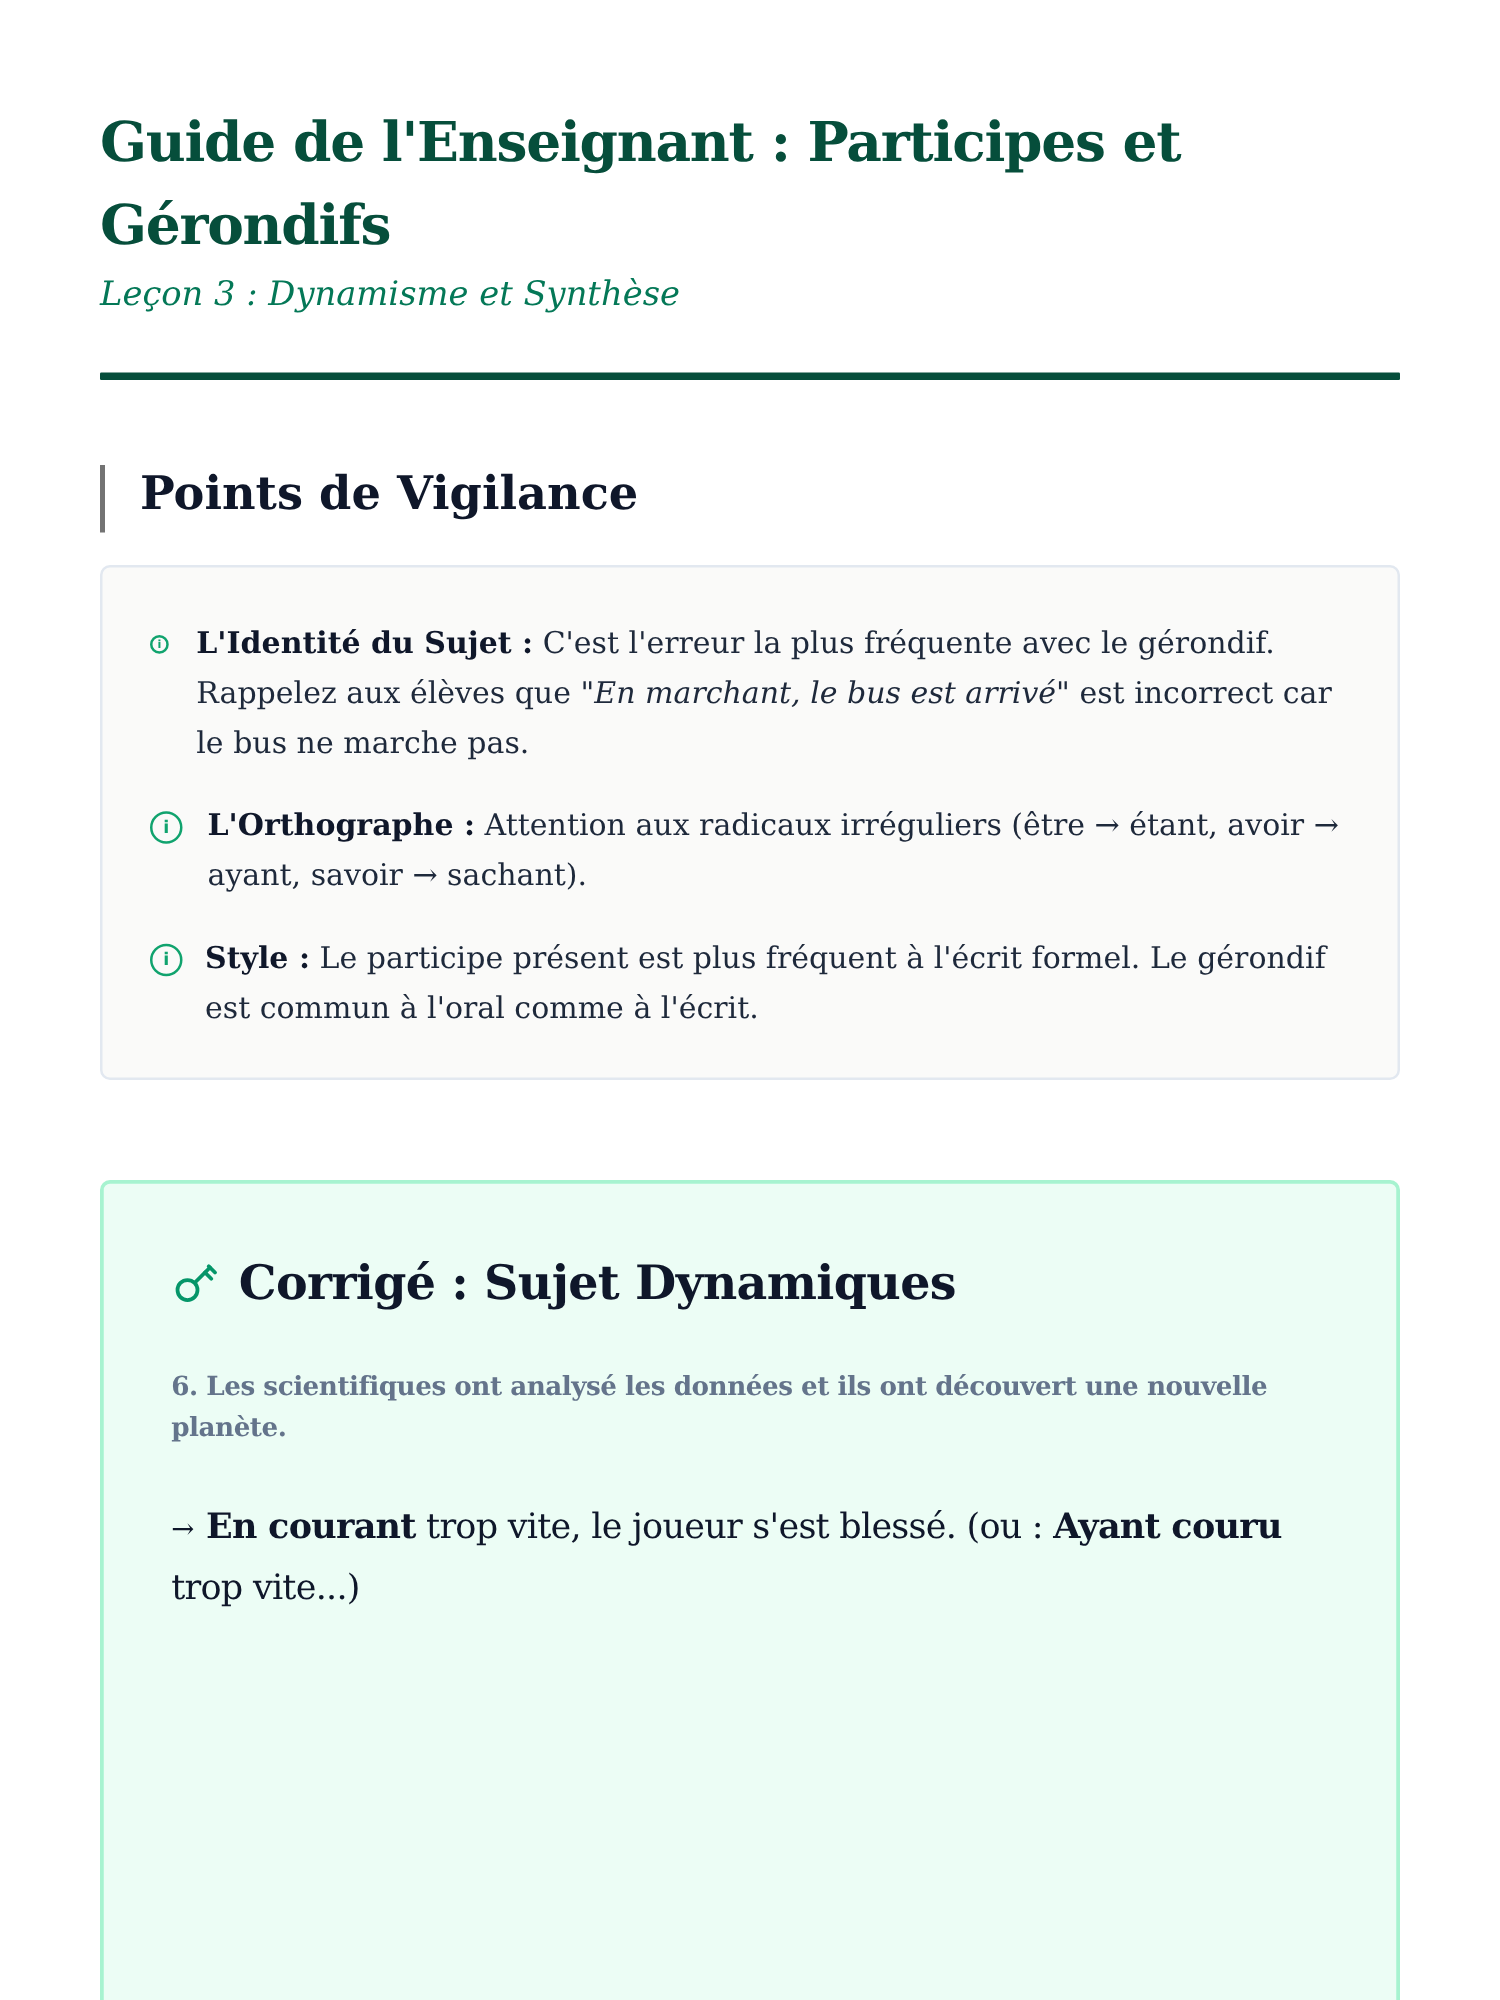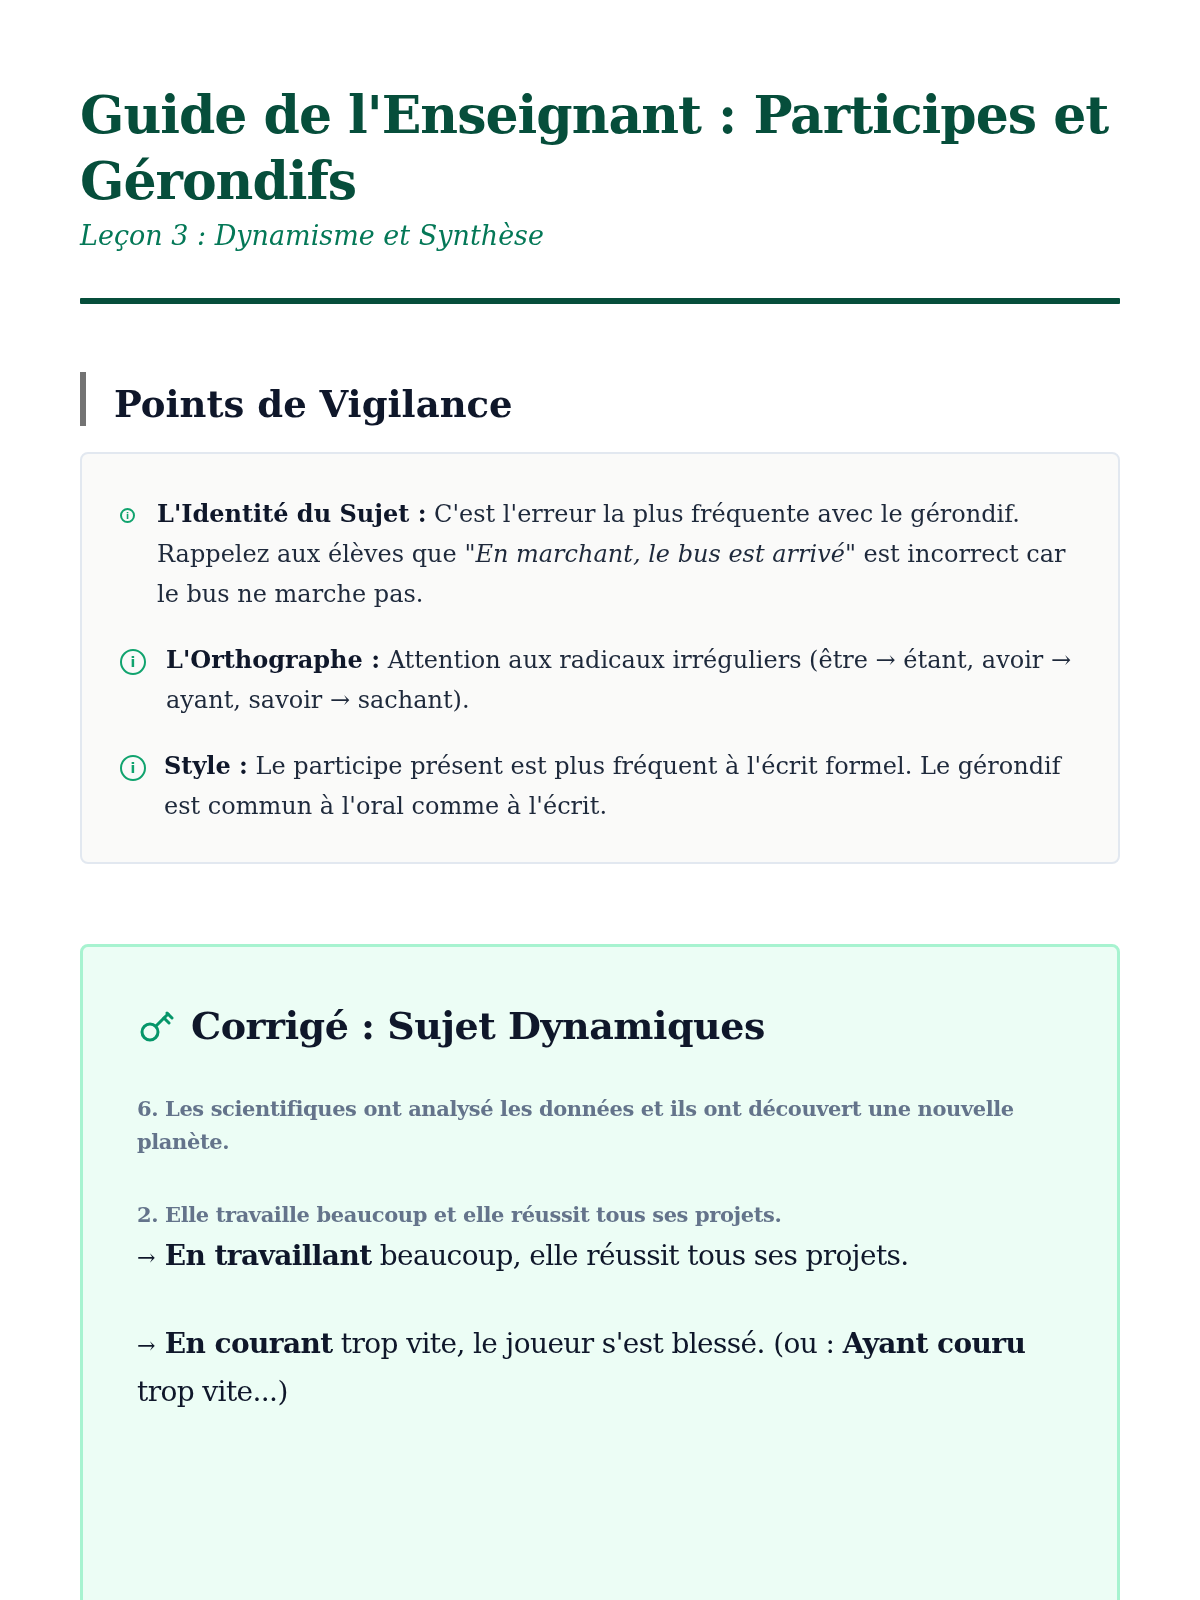--- a/index.html
+++ b/index.html
@@ -19,21 +19,21 @@
       padding: 0 80px 0 80px;
     }
     
     .header {
       padding-top: 82px;
     }
     .doc-title {
       margin: 0;
       font-family: "DejaVu Serif", serif;
       font-weight: 700;
-      font-size: 52px;
+      font-size: 44px;
       line-height: 66px;
       letter-spacing: -1px;
       color: #064e3b;
     }
     .doc-subtitle {
       margin: 4px 0 0 0;
       font-family: "DejaVu Serif", serif;
       font-style: italic;
       font-size: 27px;
       line-height: 36px;
@@ -42,23 +42,23 @@
     .header-rule {
       margin-top: 44px;
       height: 6px;
       background: #064e3b;
       border-radius: 1px;
     }
     
     .section-heading {
       margin-top: 68px;
       display: flex;
-      align-items: flex-end;
+      align-items: flex-start;
       height: 54px;
-      border-left: 6px solid #737373;
+      border-left: 4px solid #737373;
       padding-left: 28px;
     }
     .section-heading h2 {
       margin: 0;
       font-family: "DejaVu Serif", serif;
       font-weight: 700;
       font-size: 37px;
       color: #0f172a;
     }
     
@@ -192,23 +192,19 @@
         <line x1="27" y1="12" x2="32" y2="17" stroke="#059669" stroke-width="3" stroke-linecap="round"></line>
         <line x1="30" y1="7" x2="35" y2="12" stroke="#059669" stroke-width="3" stroke-linecap="round"></line>
       </svg>
       <h2>Corrigé : Sujet Dynamiques</h2>
     </div>
 
     <div class="answer-item">
       <div class="answer-question">6. Les scientifiques ont analysé les données et ils ont découvert une nouvelle planète.</div>
     </div>
 
-    <div class="answer-item">
-      <div class="answer-question">2. Elle travaille beaucoup et elle réussit tous ses projets.</div>
-      <div class="answer-response"><span class="arrow">→</span><strong>En travaillant</strong><span> beaucoup, elle réussit tous ses projets.</span></div>
-    </div>
 
     <div class="answer-item">
       <div class="answer-response"><span class="arrow">→</span><strong>En courant</strong><span> trop vite, le joueur s'est blessé. (ou : </span><strong>Ayant couru</strong><span> trop vite...)</span></div>
     </div>
   </section>
 
 </div>
 
 </body></html>

